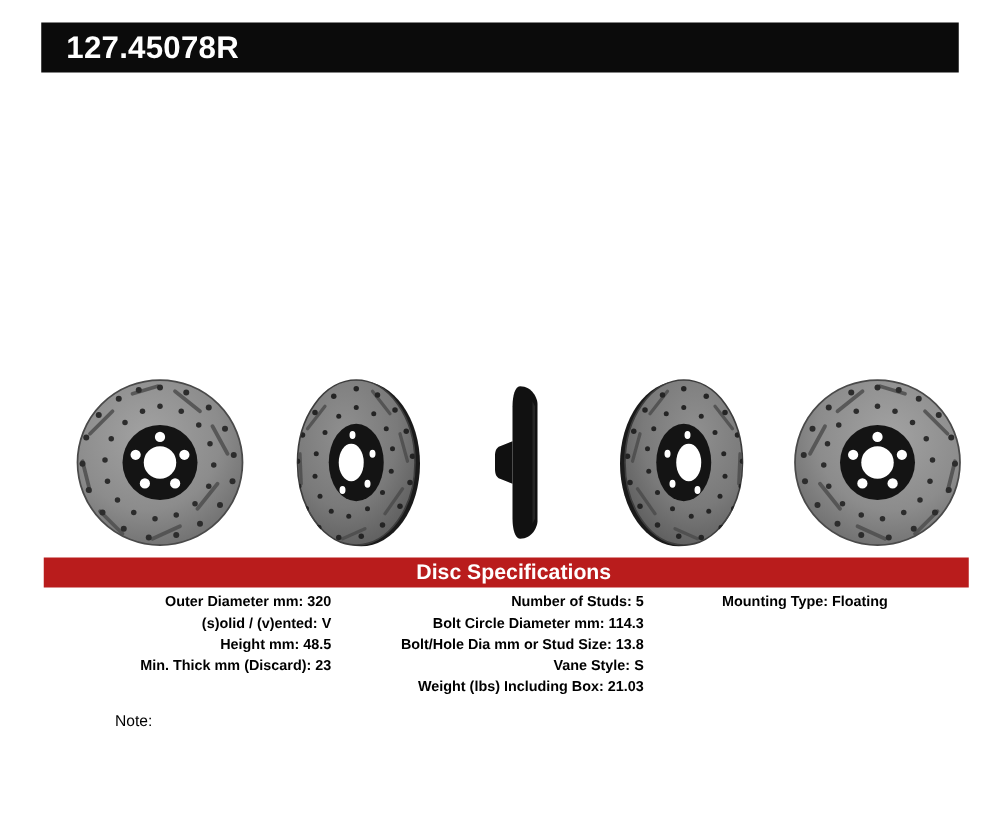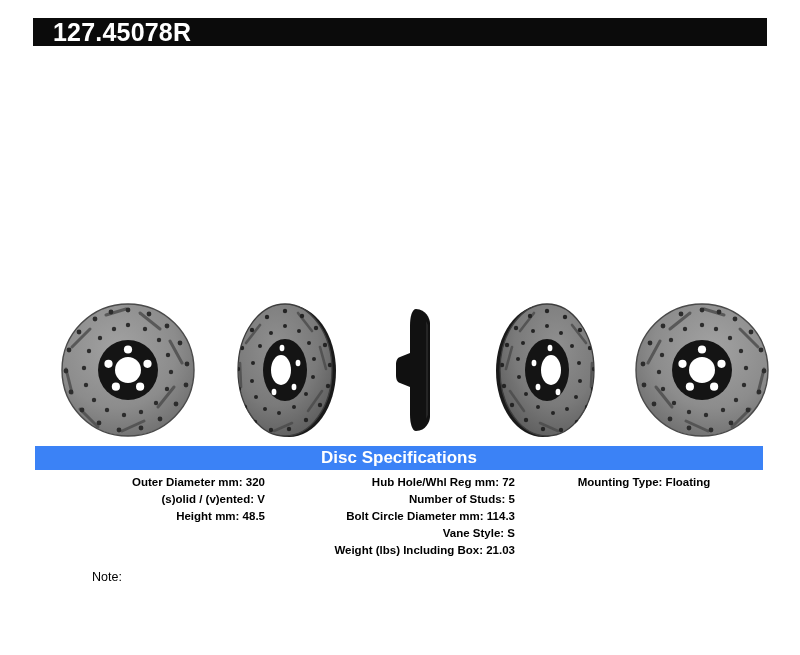--- a/index.html
+++ b/index.html
@@ -15,21 +15,21 @@
     color: #000;
     overflow: hidden;
   }
 
   
   .header-bar {
     position: absolute;
     left: 33px;
     top: 18px;
     width: 734px;
-    height: 28px;
+    height: 40px;
     background: #0b0b0b;
     display: flex;
     align-items: center;
     justify-content: space-between;
     padding: 0 20px;
     box-sizing: border-box;
   }
   .header-part {
     color: #ffffff;
     font-size: 25px;
@@ -57,24 +57,25 @@
   }
   .disc-fig svg { display: block; }
 
   
   .spec-bar {
     position: absolute;
     left: 35px;
     top: 446px;
     width: 728px;
     height: 24px;
-    background: #3b82f6;
+    background: #b91c1c;
     display: flex;
     align-items: center;
     justify-content: center;
+    padding-left: 12px;
   }
   .spec-bar-title {
     color: #ffffff;
     font-size: 17px;
     font-weight: bold;
   }
 
   
   .spec-area {
     position: absolute;
@@ -436,34 +437,38 @@
       <span class="spec-value">320</span>
     </div>
     <div class="spec-row">
       <span class="spec-label">(s)olid / (v)ented:</span>
       <span class="spec-value">V</span>
     </div>
     <div class="spec-row">
       <span class="spec-label">Height mm:</span>
       <span class="spec-value">48.5</span>
     </div>
+    <div class="spec-row">
+      <span class="spec-label">Min. Thick mm (Discard):</span>
+      <span class="spec-value">23</span>
+    </div>
   </div>
 
   <div class="spec-col mid">
-    <div class="spec-row">
-      <span class="spec-label">Hub Hole/Whl Reg mm:</span>
-      <span class="spec-value">72</span>
-    </div>
     <div class="spec-row">
       <span class="spec-label">Number of Studs:</span>
       <span class="spec-value">5</span>
     </div>
     <div class="spec-row">
       <span class="spec-label">Bolt Circle Diameter mm:</span>
       <span class="spec-value">114.3</span>
+    </div>
+    <div class="spec-row">
+      <span class="spec-label">Bolt/Hole Dia mm or Stud Size:</span>
+      <span class="spec-value">13.8</span>
     </div>
     <div class="spec-row">
       <span class="spec-label">Vane Style:</span>
       <span class="spec-value">S</span>
     </div>
     <div class="spec-row">
       <span class="spec-label">Weight (lbs) Including Box:</span>
       <span class="spec-value">21.03</span>
     </div>
   </div>

